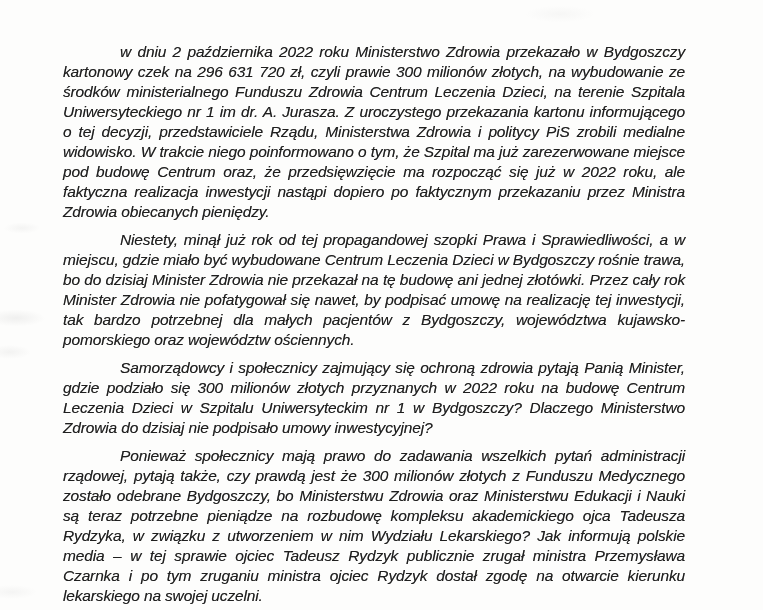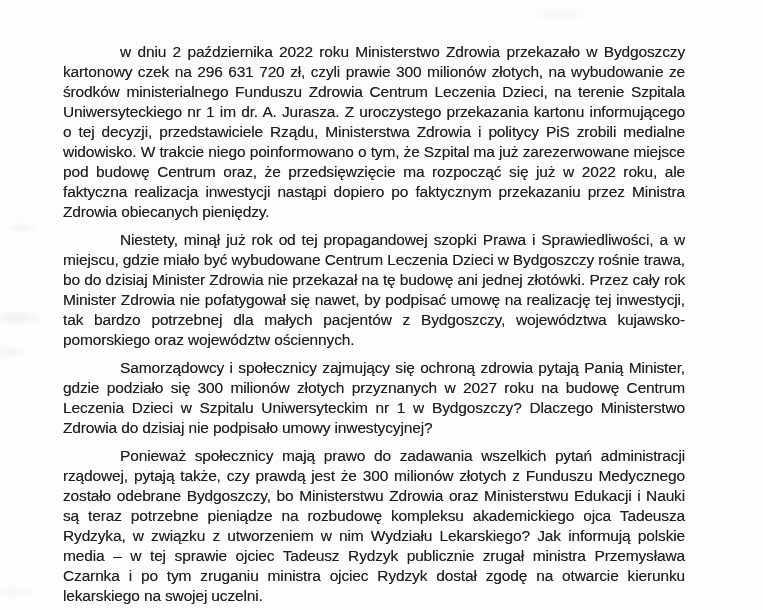--- a/index.html
+++ b/index.html
@@ -34,25 +34,26 @@
   .text-block p {
     margin: 0 16px 8px 0;
     font-family: "Liberation Sans", sans-serif;
     font-size: 15.5px;
     line-height: 20px;
     letter-spacing: -0.15px;
     color: #1f1f1f;
     text-align: justify;
     text-indent: 57px;
     text-shadow: 0 0 0.3px rgba(30,30,30,0.55); 
+    font-style: italic;
   }
 </style>
 </head>
 <body>
 
 <div class="page">
   <div class="text-block">
     <p>w dniu 2 października 2022 roku Ministerstwo Zdrowia przekazało w Bydgoszczy kartonowy czek na 296&nbsp;631&nbsp;720 zł, czyli prawie 300 milionów złotych, na wybudowanie ze środków ministerialnego Funduszu Zdrowia Centrum Leczenia Dzieci, na terenie Szpitala Uniwersyteckiego nr 1 im dr. A. Jurasza. Z uroczystego przekazania kartonu informującego o tej decyzji, przedstawiciele Rządu, Ministerstwa Zdrowia i politycy PiS zrobili medialne widowisko. W trakcie niego poinformowano o tym, że Szpital ma już zarezerwowane miejsce pod budowę Centrum oraz, że przedsięwzięcie ma rozpocząć się już w 2022 roku, ale faktyczna realizacja inwestycji nastąpi dopiero po faktycznym przekazaniu przez Ministra Zdrowia obiecanych pieniędzy.</p>
     <p>Niestety, minął już rok od tej propagandowej szopki Prawa i Sprawiedliwości, a w miejscu, gdzie miało być wybudowane Centrum Leczenia Dzieci w Bydgoszczy rośnie trawa, bo do dzisiaj Minister Zdrowia nie przekazał na tę budowę ani jednej złotówki. Przez cały rok Minister Zdrowia nie pofatygował się nawet, by podpisać umowę na realizację tej inwestycji, tak bardzo potrzebnej dla małych pacjentów z Bydgoszczy, województwa kujawsko-pomorskiego oraz województw ościennych.</p>
-    <p>Samorządowcy i społecznicy zajmujący się ochroną zdrowia pytają Panią Minister, gdzie podziało się 300 milionów złotych przyznanych w 2027 roku na budowę Centrum Leczenia Dzieci w Szpitalu Uniwersyteckim nr 1 w Bydgoszczy? Dlaczego Ministerstwo Zdrowia do dzisiaj nie podpisało umowy inwestycyjnej?</p>
+    <p>Samorządowcy i społecznicy zajmujący się ochroną zdrowia pytają Panią Minister, gdzie podziało się 300 milionów złotych przyznanych w 2022 roku na budowę Centrum Leczenia Dzieci w Szpitalu Uniwersyteckim nr 1 w Bydgoszczy? Dlaczego Ministerstwo Zdrowia do dzisiaj nie podpisało umowy inwestycyjnej?</p>
     <p>Ponieważ społecznicy mają prawo do zadawania wszelkich pytań administracji rządowej, pytają także, czy prawdą jest że 300 milionów złotych z Funduszu Medycznego zostało odebrane Bydgoszczy, bo Ministerstwu Zdrowia oraz Ministerstwu Edukacji i Nauki są teraz potrzebne pieniądze na rozbudowę kompleksu akademickiego ojca Tadeusza Rydzyka, w związku z utworzeniem w nim Wydziału Lekarskiego? Jak informują polskie media – w tej sprawie ojciec Tadeusz Rydzyk publicznie zrugał ministra Przemysława Czarnka i po tym zruganiu ministra ojciec Rydzyk dostał zgodę na otwarcie kierunku lekarskiego na swojej uczelni.</p>
   </div>
 </div>
 
 </body></html>

